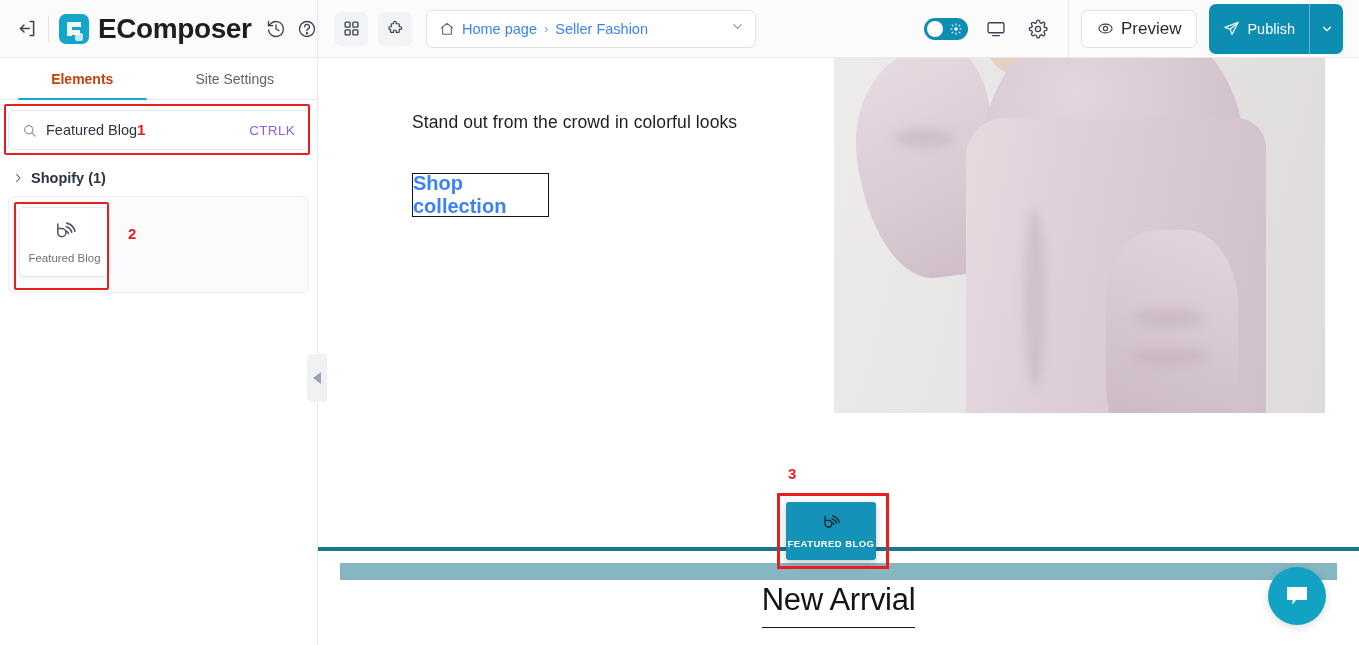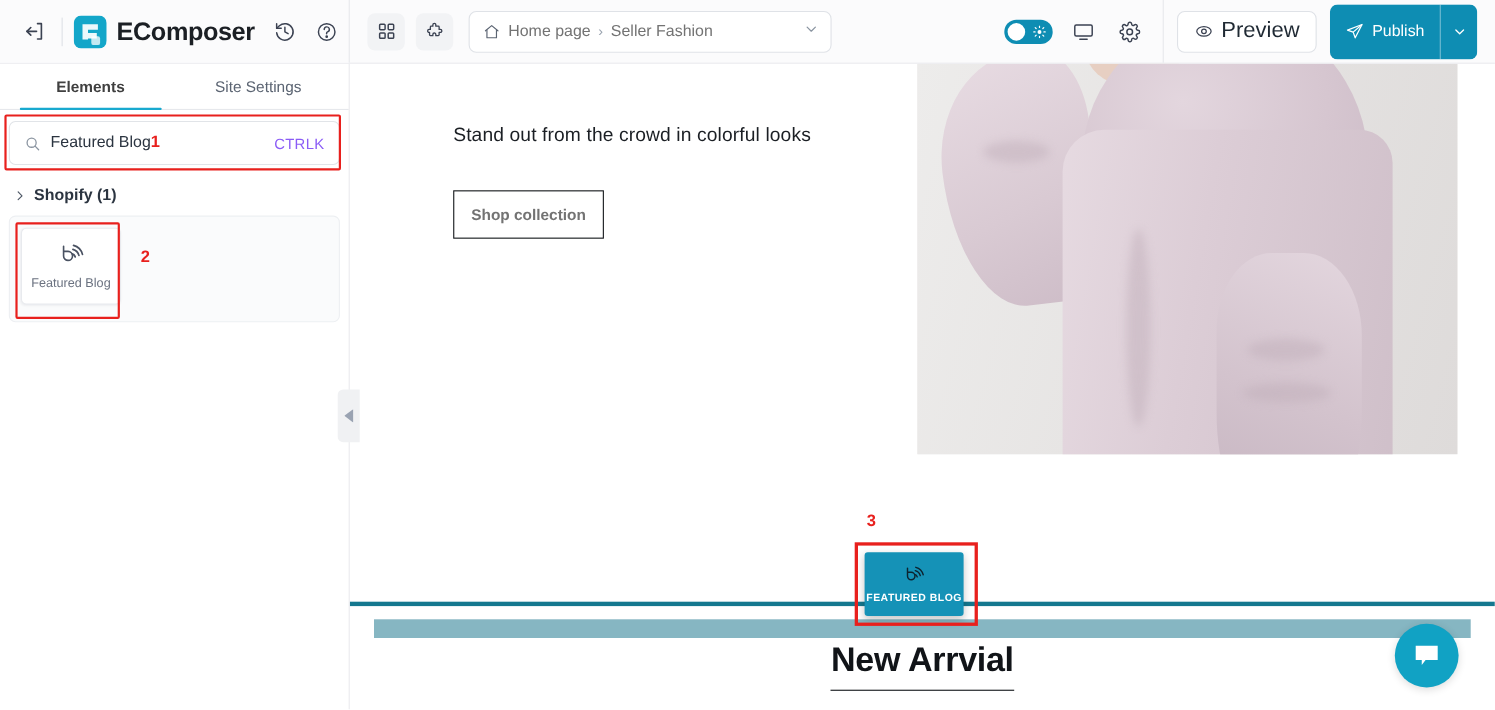--- a/index.html
+++ b/index.html
@@ -28,59 +28,59 @@
     background: #fbfbfc;
   }
   .back-btn {
     width: 30px; height: 30px; display: flex; align-items: center; justify-content: center;
     cursor: pointer; color: #3b4252;
   }
   .vdiv { width: 1px; height: 26px; background: #dfe2e7; }
   .brand { display: flex; align-items: center; gap: 9px; }
   .brand-mark { width: 30px; height: 30px; position: relative; }
   .brand-name {
-    font-size: 23px; font-weight: bold; letter-spacing: -0.4px; color: #1b1f24;
+    font-size: 28px; font-weight: bold; letter-spacing: -0.4px; color: #1b1f24;
   }
   .ic-btn {
     width: 28px; height: 28px; display: flex; align-items: center; justify-content: center;
     cursor: pointer; color: #3b4252;
   }
 
   .tb-mid {
     flex: 1; height: 100%; display: flex; align-items: center; gap: 10px;
     padding: 0 16px;
   }
   .sq-btn {
     width: 34px; height: 34px; border-radius: 7px; background: #f2f3f5;
     display: flex; align-items: center; justify-content: center; cursor: pointer;
     color: #3b4252;
   }
   .breadcrumb {
     width: 330px; height: 38px; border: 1px solid #dfe2e7; border-radius: 7px;
     background: #fff; display: flex; align-items: center; gap: 7px;
     padding: 0 10px 0 12px; cursor: pointer; margin-left: 4px;
   }
-  .bc-text { font-size: 14.5px; color: #737373; white-space: nowrap; }
+  .bc-text { font-size: 14.5px; color: #3b82f6; white-space: nowrap; }
   .bc-sep { color: #9aa3af; font-size: 13px; }
   .bc-caret { margin-left: auto; color: #8b95a1; }
 
   .tb-right {
     height: 100%; display: flex; align-items: center; gap: 12px; padding-right: 16px;
   }
   .tb-right-group { display: flex; align-items: center; gap: 14px; padding-right: 16px; border-right: 1px solid #e6e8ec; height: 100%; }
   .toggle {
     width: 44px; height: 22px; border-radius: 11px; background: #0e8db3;
     display: flex; align-items: center; padding: 0 3px; cursor: pointer; position: relative;
   }
   .toggle .knob { width: 16px; height: 16px; border-radius: 50%; background: #fff; }
   .toggle .sun { position: absolute; right: 6px; top: 50%; transform: translateY(-50%); color: #fff; display: flex; }
   .btn-outline {
     height: 38px; border: 1px solid #dfe2e7; border-radius: 7px; background: #fff;
     display: flex; align-items: center; gap: 7px; padding: 0 15px; cursor: pointer;
-    font-size: 20px; color: #1f2933;
+    font-size: 17px; color: #1f2933;
   }
   .publish-wrap { display: flex; height: 50px; border-radius: 7px; overflow: hidden; }
   .btn-publish {
     background: #0e8db3; color: #fff; display: flex; align-items: center; gap: 7px;
     padding: 0 14px; cursor: pointer; font-size: 14.5px;
   }
   .publish-caret {
     background: #0e8db3; color: #fff; width: 34px; display: flex; align-items: center;
     justify-content: center; cursor: pointer; border-left: 1px solid rgba(255,255,255,.35);
   }
@@ -92,21 +92,21 @@
   .sidebar {
     width: 318px; min-width: 318px; height: 100%;
     background: #fff; border-right: 1px solid #e6e8ec;
     display: flex; flex-direction: column; position: relative;
   }
   .tabs { display: flex; height: 42px; border-bottom: 1px solid #e6e8ec; padding: 0 6px; }
   .tab {
     flex: 1; display: flex; align-items: center; justify-content: center;
     font-size: 14px; color: #5b6472; cursor: pointer; position: relative;
   }
-  .tab.active { color: #404040; font-weight: bold; }
+  .tab.active { color: #c2410c; font-weight: bold; }
   .tab.active::after {
     content: ""; position: absolute; left: 12px; right: 12px; bottom: -1px;
     height: 2.5px; background: #18a9cf; border-radius: 2px;
   }
 
   .search-zone { padding: 10px 8px 8px 8px; position: relative; }
   .search-box {
     height: 40px; border: 1px solid #e1e4e8; border-radius: 6px; background: #fff;
     display: flex; align-items: center; gap: 9px; padding: 0 13px; cursor: text;
   }
@@ -152,21 +152,21 @@
   .hero { display: flex; padding: 0; height: 370px; }
   .hero-text { flex: 0 0 516px; padding: 18px 0 0 94px; }
   .hero-h1 {
     font-size: 46px; line-height: 1.32; font-weight: normal; color: #111418;
     letter-spacing: -0.5px; max-width: 360px;
   }
   .hero-sub { font-size: 17.5px; color: #1b1f24; margin-top: 36px; letter-spacing: .1px; }
   .hero-btn {
     margin-top: 40px; display: inline-flex; align-items: center; justify-content: center;
     width: 137px; height: 44px; border: 1.5px solid #111418; background: #fff;
-    font-size: 14px; font-weight: bold; color: #737373; cursor: pointer;
+    font-size: 20px; font-weight: bold; color: #3b82f6; cursor: pointer;
   }
   .hero-img {
     width: 491px; height: 355px; margin-top: 0; position: relative; overflow: hidden;
     background: #e9e7e6;
   }
 
   
   .photo-bg { position: absolute; inset: 0; background: linear-gradient(105deg,#edeceb 0%,#e6e4e3 45%,#dedbda 100%); }
   .hood {
     position: absolute; left: 150px; top: -46px; width: 260px; height: 230px;
@@ -216,21 +216,21 @@
   }
   .ann-box-3 {
     position: absolute; left: 459px; top: 435px; width: 112px; height: 76px;
     border: 3px solid #e8201d; background: transparent; z-index: 21; pointer-events: none;
   }
   .ann-3-num { position: absolute; left: 470px; top: 407px; color: #e8201d; font-size: 15px; font-weight: bold; z-index: 21; }
 
   
   .cat-row {
     position: absolute; top: 524px; left: 0; right: 0;
-    display: flex; justify-content: center; align-items: flex-start; gap: 27px; font-weight: bold;
+    display: flex; justify-content: center; align-items: flex-start; gap: 27px;
   }
   .cat { font-size: 31px; color: #111418; letter-spacing: -.3px; cursor: pointer; padding-bottom: 9px; }
   .cat.active { border-bottom: 1.5px solid #111418; }
 
   
   .chat-fab {
     position: absolute; right: 33px; bottom: 20px; width: 58px; height: 58px; border-radius: 50%;
     background: #11a2c4; display: flex; align-items: center; justify-content: center;
     cursor: pointer; z-index: 30; box-shadow: 0 2px 8px rgba(0,0,0,.14);
   }

